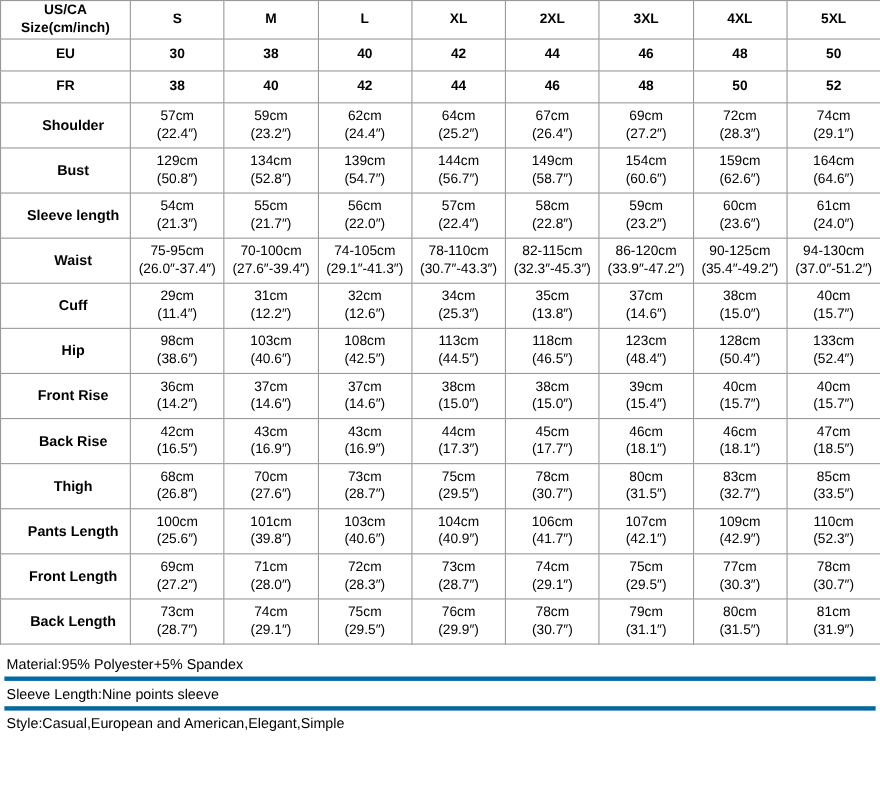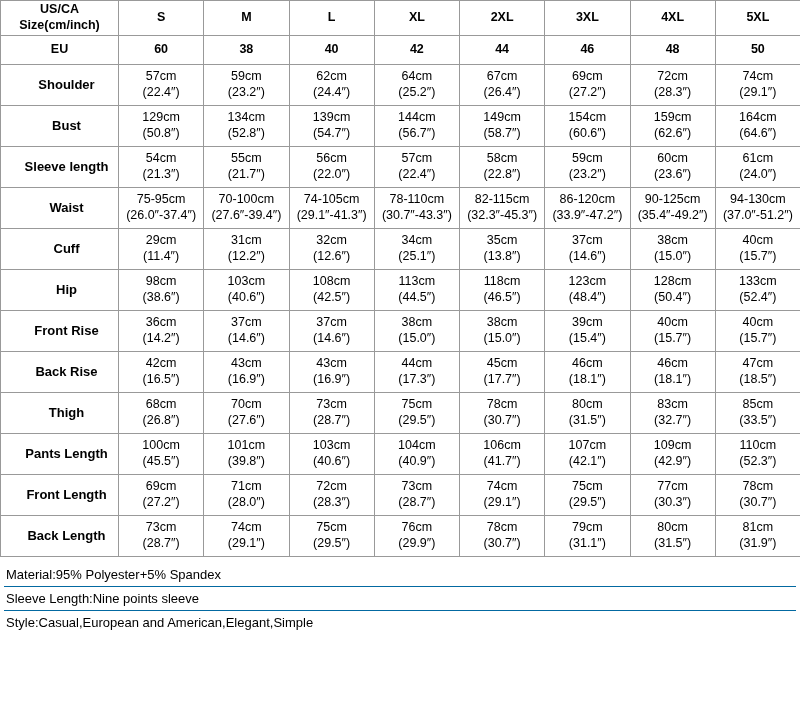--- a/index.html
+++ b/index.html
@@ -70,21 +70,21 @@
   .cm { display: block; }
   .inch { display: block; }
 
   .notes {
     padding: 6px 4px 0 4px;
     font-size: 13px;
     line-height: 1.0;
   }
   .notes .note {
     padding: 5px 2px 5px 2px;
-    border-bottom: 1px solid #0369a1;
+    border-bottom: 4px solid #0369a1;
   }
   .notes .note:last-child { border-bottom: none; }
 </style>
 </head>
 <body>
 
 <div class="sheet">
 
   <table class="size-table">
     <colgroup>
@@ -108,29 +108,40 @@
           <td class="hdr-cell">M</td>
           <td class="hdr-cell">L</td>
           <td class="hdr-cell">XL</td>
           <td class="hdr-cell">2XL</td>
           <td class="hdr-cell">3XL</td>
           <td class="hdr-cell">4XL</td>
           <td class="hdr-cell">5XL</td>
         </tr>
         <tr class="numrow">
           <td class="rowlabel">EU</td>
-          <td>60</td>
+          <td>30</td>
           <td>38</td>
           <td>40</td>
           <td>42</td>
           <td>44</td>
           <td>46</td>
           <td>48</td>
           <td>50</td>
         </tr>
+        <tr class="numrow">
+          <td class="rowlabel">FR</td>
+          <td>38</td>
+          <td>40</td>
+          <td>42</td>
+          <td>44</td>
+          <td>46</td>
+          <td>48</td>
+          <td>50</td>
+          <td>52</td>
+        </tr>
         <tr class="measrow">
           <td class="rowlabel">Shoulder</td>
           <td>
             <span class="cm">57cm</span>
             <span class="inch">(22.4″)</span>
           </td>
           <td>
             <span class="cm">59cm</span>
             <span class="inch">(23.2″)</span>
           </td>
@@ -273,21 +284,21 @@
           <td>
             <span class="cm">31cm</span>
             <span class="inch">(12.2″)</span>
           </td>
           <td>
             <span class="cm">32cm</span>
             <span class="inch">(12.6″)</span>
           </td>
           <td>
             <span class="cm">34cm</span>
-            <span class="inch">(25.1″)</span>
+            <span class="inch">(25.3″)</span>
           </td>
           <td>
             <span class="cm">35cm</span>
             <span class="inch">(13.8″)</span>
           </td>
           <td>
             <span class="cm">37cm</span>
             <span class="inch">(14.6″)</span>
           </td>
           <td>
@@ -436,21 +447,21 @@
           </td>
           <td>
             <span class="cm">85cm</span>
             <span class="inch">(33.5″)</span>
           </td>
         </tr>
         <tr class="measrow">
           <td class="rowlabel">Pants Length</td>
           <td>
             <span class="cm">100cm</span>
-            <span class="inch">(45.5″)</span>
+            <span class="inch">(25.6″)</span>
           </td>
           <td>
             <span class="cm">101cm</span>
             <span class="inch">(39.8″)</span>
           </td>
           <td>
             <span class="cm">103cm</span>
             <span class="inch">(40.6″)</span>
           </td>
           <td>

